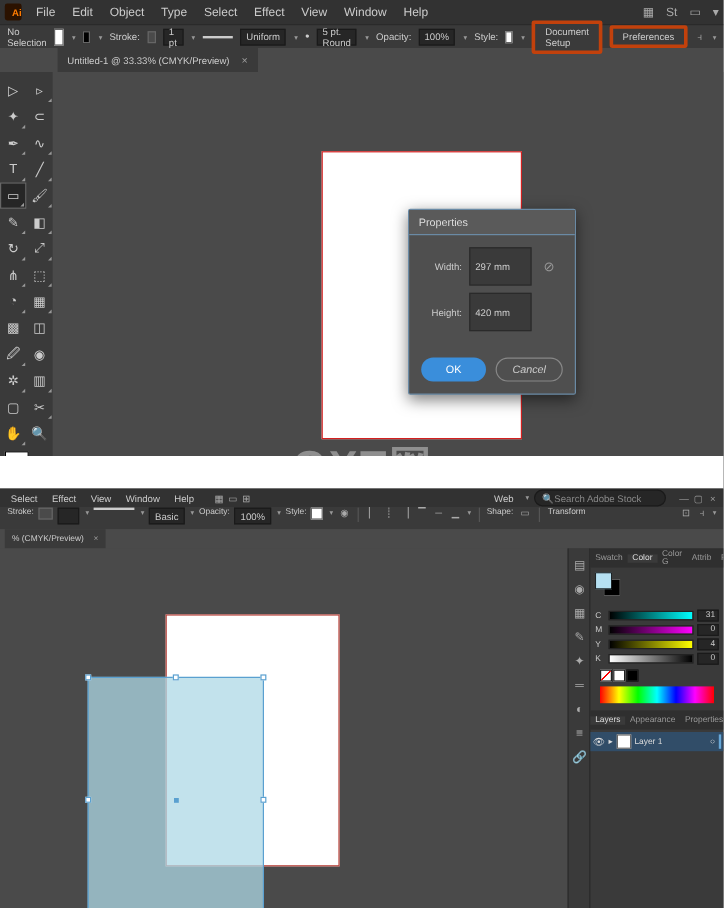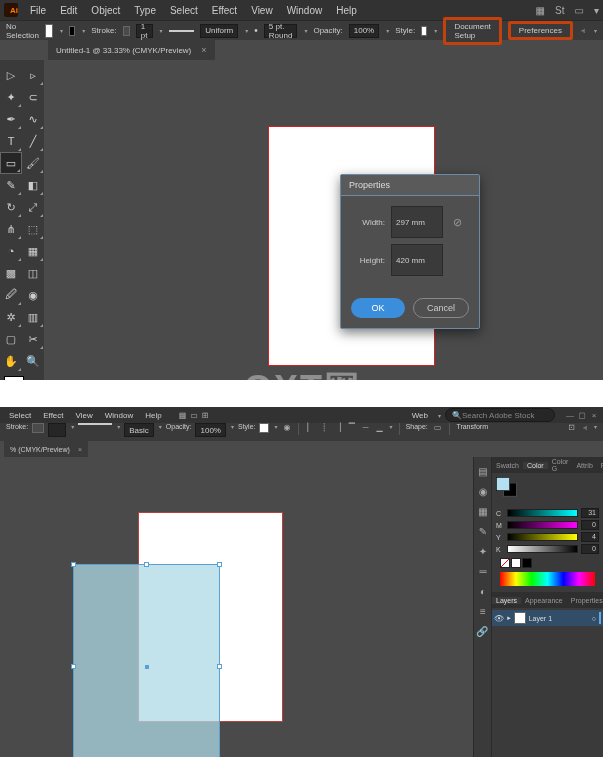--- a/index.html
+++ b/index.html
@@ -52,21 +52,21 @@
 .dialog { position: absolute; left: 340px; top: 114px; width: 140px; background: #4f4f4f; border: 1px solid #6a8aa5; border-radius: 2px; box-shadow: 0 4px 12px rgba(0,0,0,0.5); }
 .dialog-title { background: #5a5a5a; padding: 5px 8px; font-size: 9px; color: #ddd; border-bottom: 1px solid #6a8aa5; }
 .dialog-body { padding: 10px; }
 .dialog-row { display: flex; align-items: center; gap: 6px; margin-bottom: 6px; }
 .dialog-row label { color: #ccc; font-size: 8px; width: 34px; text-align: right; }
 .dialog-input { width: 52px; height: 32px; background: #3a3a3a; border: 1px solid #2a2a2a; color: #ccc; font-size: 8px; padding: 0 4px; }
 .link-icon { color: #999; font-size: 11px; margin-left: 4px; }
 .dialog-buttons { display: flex; gap: 8px; padding: 6px 10px 10px; }
 .dlg-btn { flex: 1; height: 20px; border-radius: 10px; font-size: 9px; display: flex; align-items: center; justify-content: center; cursor: pointer; }
 .dlg-ok { background: #3a8edb; color: #fff; }
-.dlg-cancel { background: #4f4f4f; border: 1px solid #888; color: #ccc; }
+.dlg-cancel { background: #4f4f4f; border: 1px solid #888; color: #ccc; font-style: italic; }
 
 .watermark { position: absolute; left: 200px; top: 305px; font-size: 36px; font-weight: bold; color: rgba(200,200,200,0.55); letter-spacing: 2px; pointer-events: none; }
 
 
 .ss2 .app-header2 { background: #323232; height: 16px; display: flex; align-items: center; padding: 0 4px; }
 .ss2 .menu-item2 { color: #ccc; font-size: 8px; padding: 1px 5px; }
 .ss2 .control-bar2 { background: #3a3a3a; height: 18px; display: flex; align-items: flex-start; padding: 0 6px; gap: 4px; font-size: 7px; color: #ccc; }
 .ss2 .tab-bar2 { background: #4a4a4a; height: 16px; display: flex; align-items: center; padding-left: 4px; }
 .ss2 .doc-tab2 { background: #3a3a3a; height: 16px; display: flex; align-items: center; padding: 0 6px; font-size: 7px; color: #ccc; }
 .canvas2 { position: absolute; left: 0; top: 50px; right: 130px; bottom: 0; background: #4a4a4a; }

